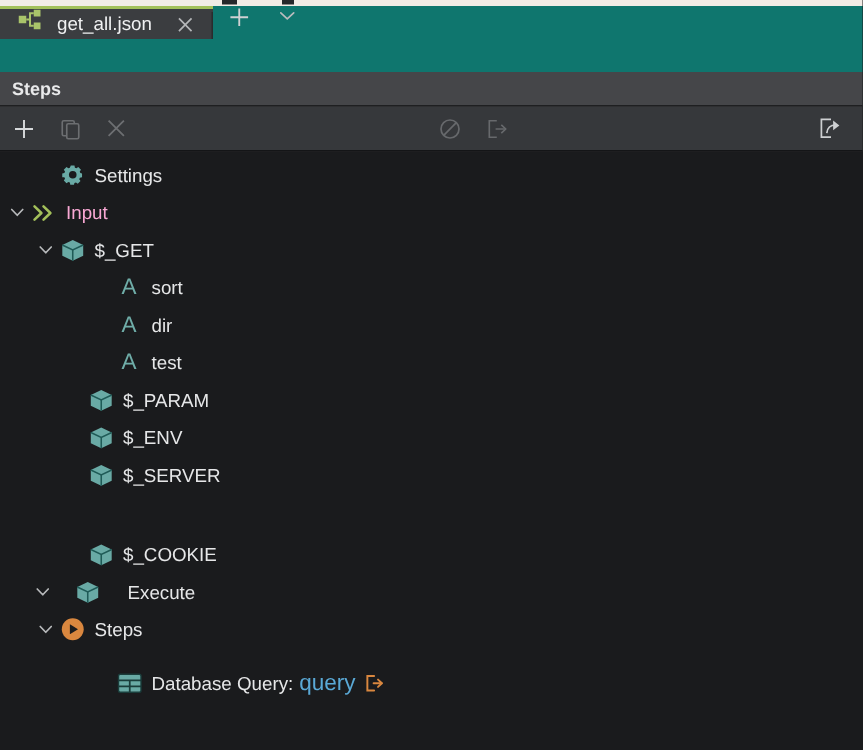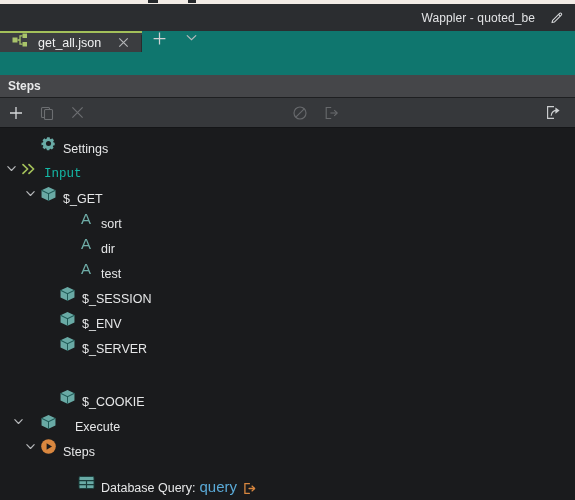--- a/index.html
+++ b/index.html
@@ -168,21 +168,21 @@
   .tree {
     flex: 1 1 auto;
     background: #1a1b1d;
     overflow: hidden;
     padding-top: 3px;
     box-sizing: border-box;
   }
   .row {
     height: 25px;
     display: flex;
-    align-items: flex-end;
+    align-items: center;
     cursor: pointer;
     box-sizing: border-box;
   }
   .twisty {
     width: 16px;
     height: 25px;
     display: flex;
     align-items: center;
     justify-content: center;
     flex: 0 0 auto;
@@ -196,21 +196,21 @@
     align-items: center;
     justify-content: center;
     flex: 0 0 auto;
     margin-right: 5px;
   }
   .row-label {
     font-size: 12.5px;
     color: #e6e7e8;
     white-space: nowrap;
   }
-  .row-label.green { color: #14b8a6; font-family: Liberation Mono, monospace; }
+  .row-label.green { color: #f9a8d4; }
   .row-sub {
     font-size: 15px;
     color: #5aa9d6;
     margin-left: 4px;
     white-space: nowrap;
   }
   .row-trail {
     margin-left: 6px;
     display: flex;
     align-items: center;
@@ -227,29 +227,20 @@
 </head>
 <body>
 
 <div id="app">
 
   <div class="top-strip">
     <div class="crumb" style="left:148px;width:10px;"></div>
     <div class="crumb" style="left:188px;width:8px;"></div>
   </div>
 
-  <div class="titlebar">
-    <div class="titlebar-title">Wappler - quoted_be</div>
-    <div class="titlebar-edit">
-      <svg width="16" height="16" viewBox="0 0 16 16" fill="none">
-        <path d="M3 12.6 L3.6 10.4 L10.6 3.4 A1.2 1.2 0 0 1 12.3 5.1 L5.3 12.1 Z" stroke="#d3d5d7" stroke-width="1.05" stroke-linejoin="round" fill="none"></path>
-        <path d="M9.6 4.4 L11.3 6.1" stroke="#d3d5d7" stroke-width="1.05"></path>
-      </svg>
-    </div>
-  </div>
 
   <div class="tabbar">
 
     <div class="tab active">
       <span class="tab-icon">
         <svg width="17" height="15" viewBox="0 0 17 15">
           <rect x="0.5" y="4.5" width="5" height="5" fill="#a9c46a"></rect>
           <rect x="10.5" y="0.5" width="4.5" height="4.5" fill="#a9c46a"></rect>
           <rect x="10.5" y="9" width="4.5" height="4.5" fill="#a9c46a"></rect>
           <path d="M5.5 7 H8 V2.8 H10.5 M8 7 V11.2 H10.5" stroke="#a9c46a" stroke-width="1.3" fill="none"></path>
@@ -396,21 +387,21 @@
       </div>
       <div class="row" style="padding-left: 41px;">
         <span class="twisty empty"></span>
         <span class="row-icon">
           <svg width="17" height="16" viewBox="0 0 18 17">
         <path d="M9 1.1 L16.4 4.6 L16.4 12.2 L9 15.7 L1.6 12.2 L1.6 4.6 Z" fill="#69aaa5"></path>
         <path d="M1.6 4.6 L9 8.1 L16.4 4.6" stroke="#1f5b57" stroke-width="1.1" fill="none"></path>
         <path d="M9 8.1 L9 15.7" stroke="#1f5b57" stroke-width="1.1"></path>
       </svg>
         </span>
-        <span class="row-label">$_SESSION</span>
+        <span class="row-label">$_PARAM</span>
       </div>
       <div class="row" style="padding-left: 41px;">
         <span class="twisty empty"></span>
         <span class="row-icon">
           <svg width="17" height="16" viewBox="0 0 18 17">
         <path d="M9 1.1 L16.4 4.6 L16.4 12.2 L9 15.7 L1.6 12.2 L1.6 4.6 Z" fill="#69aaa5"></path>
         <path d="M1.6 4.6 L9 8.1 L16.4 4.6" stroke="#1f5b57" stroke-width="1.1" fill="none"></path>
         <path d="M9 8.1 L9 15.7" stroke="#1f5b57" stroke-width="1.1"></path>
       </svg>
         </span>
@@ -431,21 +422,21 @@
         <span class="twisty empty"></span>
         <span class="row-icon">
           <svg width="17" height="16" viewBox="0 0 18 17">
         <path d="M9 1.1 L16.4 4.6 L16.4 12.2 L9 15.7 L1.6 12.2 L1.6 4.6 Z" fill="#69aaa5"></path>
         <path d="M1.6 4.6 L9 8.1 L16.4 4.6" stroke="#1f5b57" stroke-width="1.1" fill="none"></path>
         <path d="M9 8.1 L9 15.7" stroke="#1f5b57" stroke-width="1.1"></path>
       </svg>
         </span>
         <span class="row-label">$_COOKIE</span>
       </div>
-      <div class="row" style="padding-left: 10px; gap: 12px;">
+      <div class="row" style="padding-left: 20px; gap: 12px;">
         <span class="twisty">
           <svg width="11" height="11" viewBox="0 0 12 12">
             <path d="M2 4 L6 8.2 L10 4" stroke="#b7b9bb" stroke-width="1.25" fill="none" stroke-linecap="round" stroke-linejoin="round"></path>
           </svg>
         </span>
         <span class="row-icon">
           <svg width="17" height="16" viewBox="0 0 18 17">
         <path d="M9 1.1 L16.4 4.6 L16.4 12.2 L9 15.7 L1.6 12.2 L1.6 4.6 Z" fill="#69aaa5"></path>
         <path d="M1.6 4.6 L9 8.1 L16.4 4.6" stroke="#1f5b57" stroke-width="1.1" fill="none"></path>
         <path d="M9 8.1 L9 15.7" stroke="#1f5b57" stroke-width="1.1"></path>

